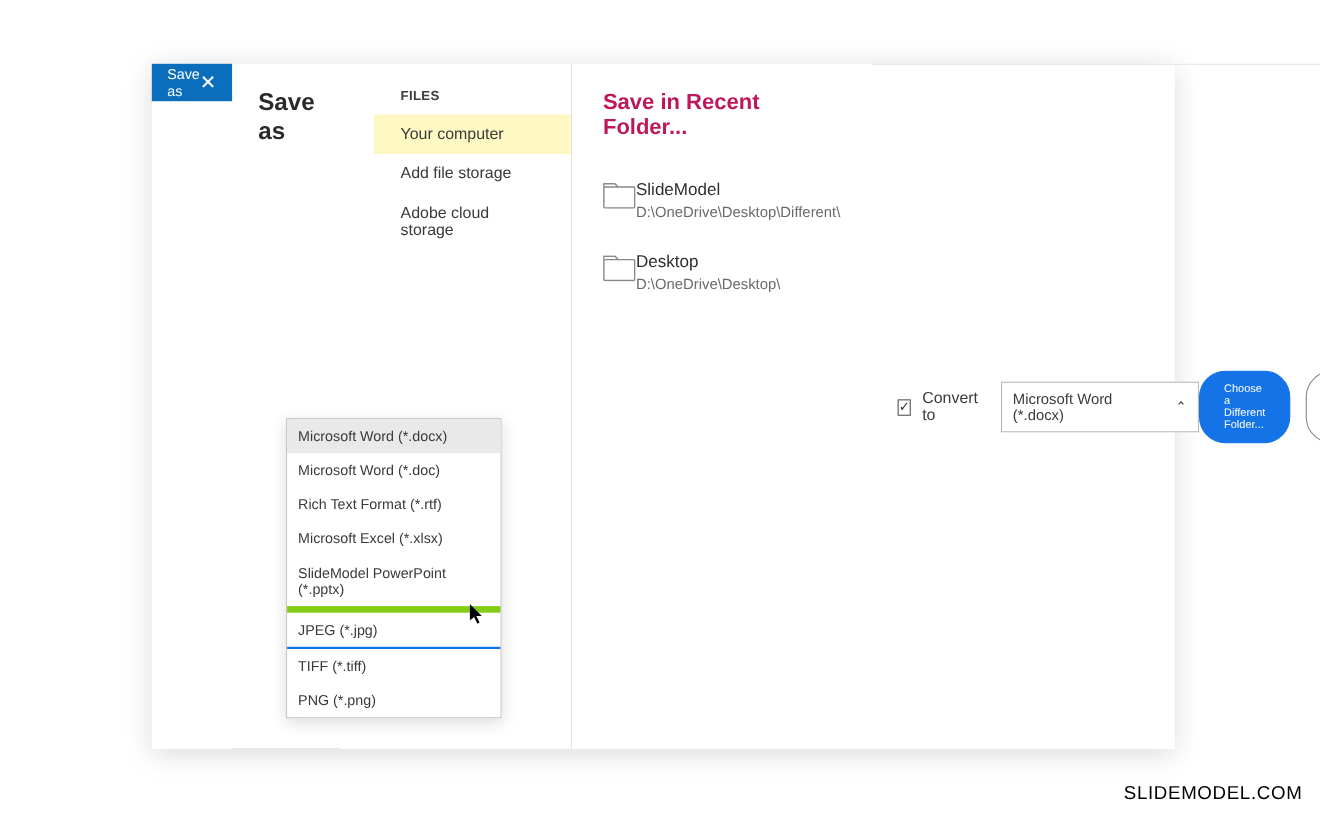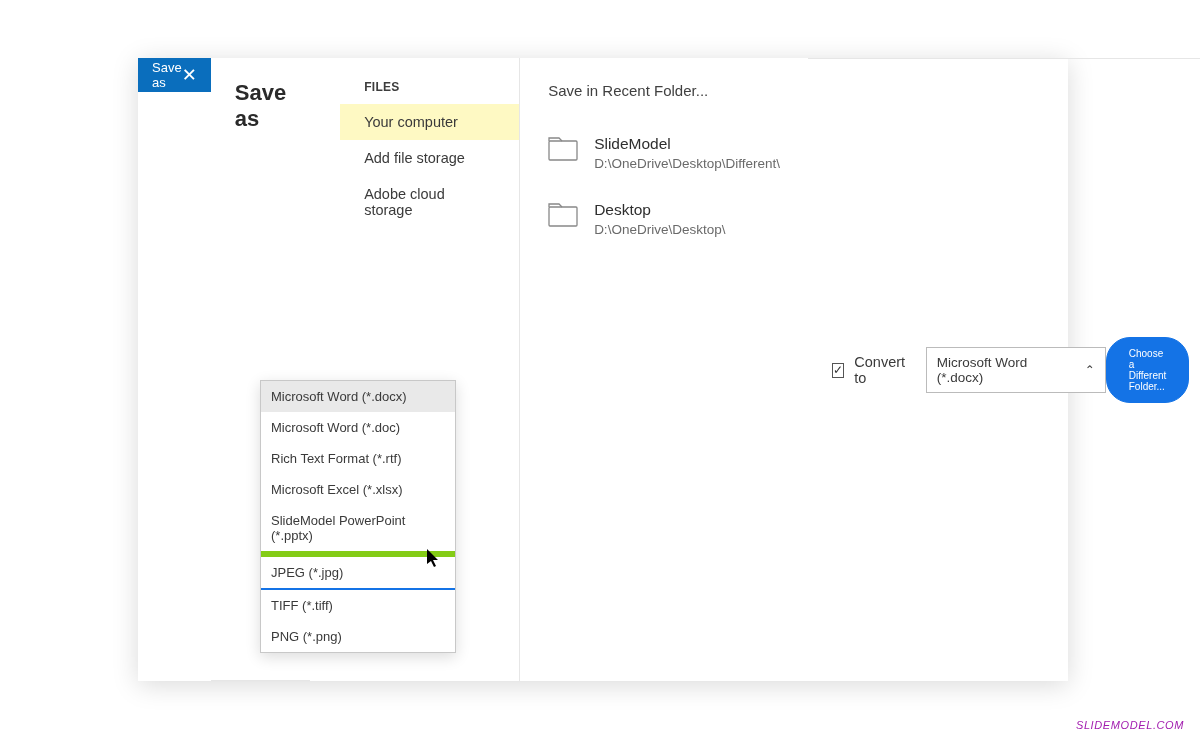--- a/index.html
+++ b/index.html
@@ -69,29 +69,29 @@
     }
     .sidebar-item.active {
       background: #fef9c3;
     }
     .main {
       flex: 1;
       padding: 24px 28px;
       position: relative;
     }
     .main-title {
-      font-size: 15px;
-      color: #404040;
-      font-weight: 400;
+      font-size: 20px;
+      color: #be185d;
+      font-weight: 700;
       margin-bottom: 36px;
     }
     .folder-row {
       display: flex;
       align-items: flex-start;
-      gap: 16px;
+      gap: 0;
       margin-bottom: 30px;
       cursor: pointer;
     }
     .folder-icon {
       width: 30px;
       height: 24px;
       margin-top: 2px;
       flex-shrink: 0;
     }
     .folder-name {
@@ -194,24 +194,23 @@
       position: absolute;
       left: 427px;
       top: 549px;
       z-index: 20;
       pointer-events: none;
     }
     .watermark {
       position: absolute;
       right: 16px;
       bottom: 12px;
-      font-size: 11px;
+      font-size: 17px;
       letter-spacing: 0.6px;
-      color: #a21caf;
-      font-style: italic;
+      color: #000000;
     }
   </style>
 </head>
 <body>
 
 <div class="dialog">
 
   <div class="titlebar">
     <span>Save as</span>
     <span class="close">✕</span>

